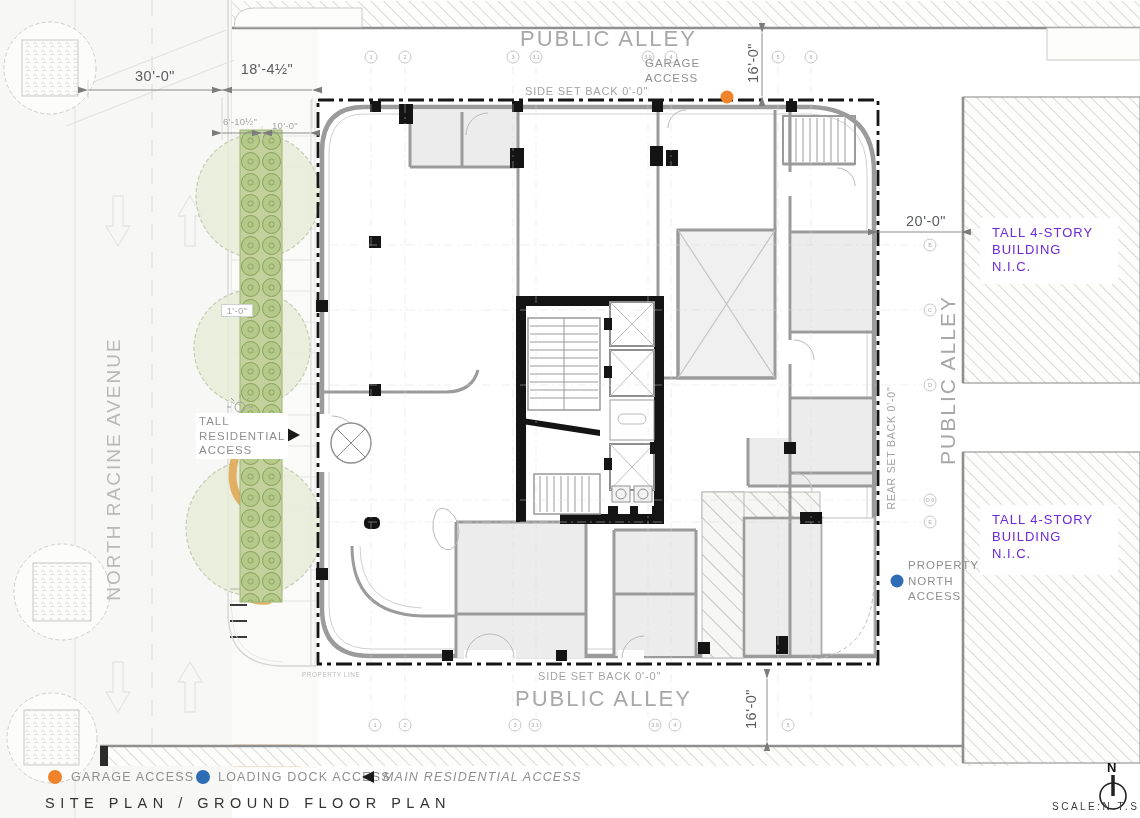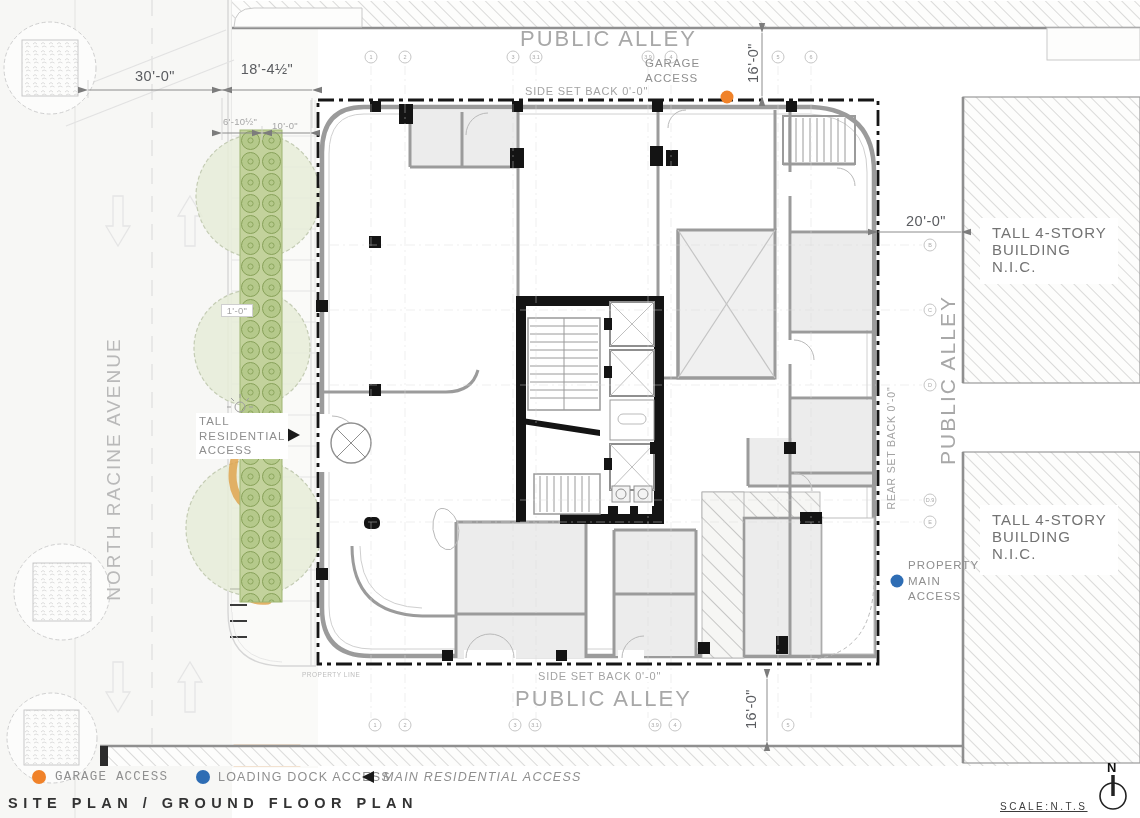--- a/index.html
+++ b/index.html
@@ -13,24 +13,24 @@
   .dims{font-size:9.5px;color:#a6a6a6;letter-spacing:0.3px;}
   .small{font-size:11px;color:#a3a3a3;}
   .rot{transform:rotate(-90deg);transform-origin:center center;text-align:center;}
   .multiline{line-height:15px;font-size:11.5px;color:#8f8f8f;}
   .whitebg{background:#ffffff;}
   .legend-item{position:absolute;top:770px;display:flex;align-items:center;gap:9px;}
   .leg-dot{width:14px;height:14px;border-radius:50%;display:inline-block;}
   .leg-tri{width:0;height:0;border-top:6.5px solid transparent;border-bottom:6.5px solid transparent;
            border-right:12px solid #1a1a1a;display:inline-block;}
   .leg-lbl{font-size:12.5px;color:#8f8f8f;letter-spacing:1.2px;}
-  .title{font-size:14.5px;letter-spacing:5.5px;color:#333;font-weight:700;}
+  .title{font-size:14.5px;letter-spacing:5.5px;color:#333;font-weight:400;margin-left:37px;}
   .scale{font-size:10px;letter-spacing:2.5px;color:#3c3c3c;}
   .north-n{font-size:13px;color:#111;font-weight:600;letter-spacing:0;}
-  .neighbor{line-height:17px;font-size:15px;color:#737373;letter-spacing:1px;}
+  .neighbor{line-height:17px;font-size:13px;color:#6d28d9;letter-spacing:1px;}
 </style>
 </head>
 <body>
 
 <div id="stage">
 
 <svg width="1140" height="818" viewBox="0 0 1140 818">
   <defs>
     <pattern id="hat" width="9" height="9" patternUnits="userSpaceOnUse" patternTransform="rotate(-45)">
       <rect width="9" height="9" fill="#fdfdfc"></rect>
@@ -486,42 +486,42 @@
   <div>BUILDING</div>
   <div>N.I.C.</div>
 </div>
 
 <div class="lbl rot" style="left:858px;top:368px;width:180px;font-size:21px;color:#a8a8a8;letter-spacing:2px;">PUBLIC ALLEY</div>
 
 <div class="lbl rot" style="left:811px;top:442px;width:160px;font-size:10.5px;color:#a3a3a3;letter-spacing:0.8px;">REAR SET BACK 0'-0"</div>
 
 <div class="lbl multiline" style="left:908px;top:558px;line-height:15.5px;">
   <div>PROPERTY</div>
-  <div>MAIN</div>
+  <div>NORTH</div>
   <div>ACCESS</div>
 </div>
 
 <div class="lbl" style="left:302px;top:671px;font-size:6.5px;letter-spacing:0.5px;color:#bdbdbd;">PROPERTY LINE</div>
 
 <div class="lbl small whitebg" style="left:538px;top:670px;letter-spacing:0.8px;">SIDE SET BACK 0'-0"</div>
 
 <div class="lbl big" style="left:515px;top:686px;width:155px;text-align:center;">PUBLIC ALLEY</div>
 
 <div class="lbl dim rot" style="left:716px;top:701px;width:70px;">16'-0"</div>
 
-<div class="legend-item" style="left:32px;font-family:Liberation Mono, monospace;">
+<div class="legend-item" style="left:48px;">
   <span class="leg-dot" style="background: rgb(240, 130, 41);"></span>
   <span class="leg-lbl">GARAGE ACCESS</span>
 </div>
 <div class="legend-item" style="left:196px;gap:8px;">
   <span class="leg-dot" style="background: rgb(46, 109, 180);"></span>
   <span class="leg-lbl">LOADING DOCK ACCESS</span>
 </div>
 <div class="legend-item" style="left:362px;font-style:italic;">
   <span class="leg-tri" style="border-right-color: rgb(26, 26, 26);"></span>
   <span class="leg-lbl">MAIN RESIDENTIAL ACCESS</span>
 </div>
 
 <div class="lbl title" style="left:8px;top:795px;">SITE PLAN / GROUND FLOOR PLAN</div>
-<div class="lbl scale" style="left:1000px;top:801px;text-decoration:underline;">SCALE:N.T.S</div>
+<div class="lbl scale" style="left:1052px;top:801px;">SCALE:N.T.S</div>
 <div class="lbl north-n" style="left:1107px;top:760px;">N</div>
 
 </div>
 
 </body></html>

